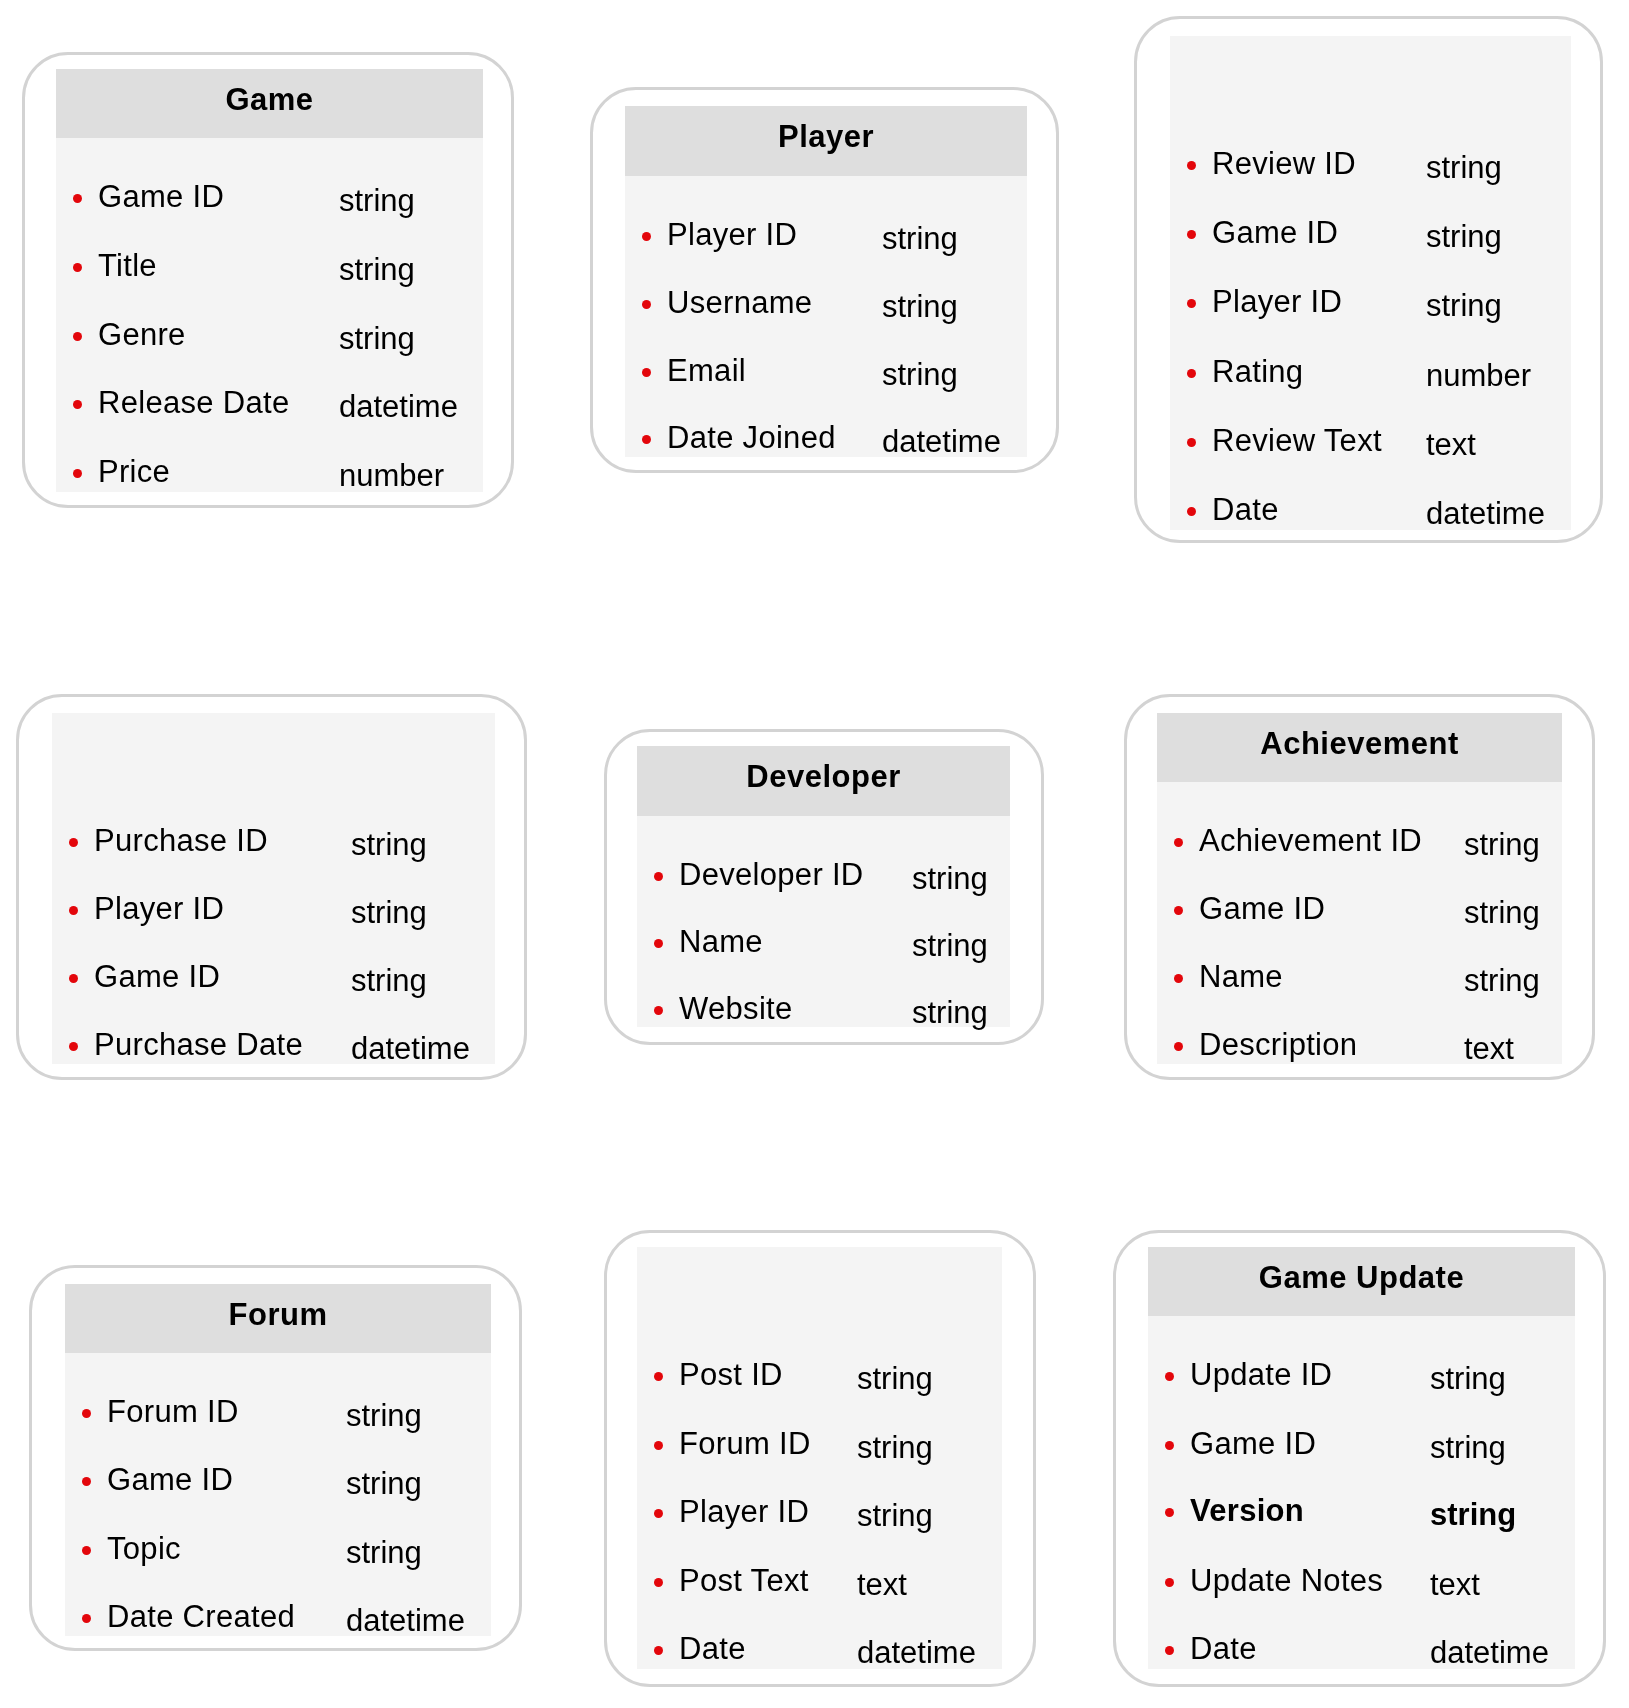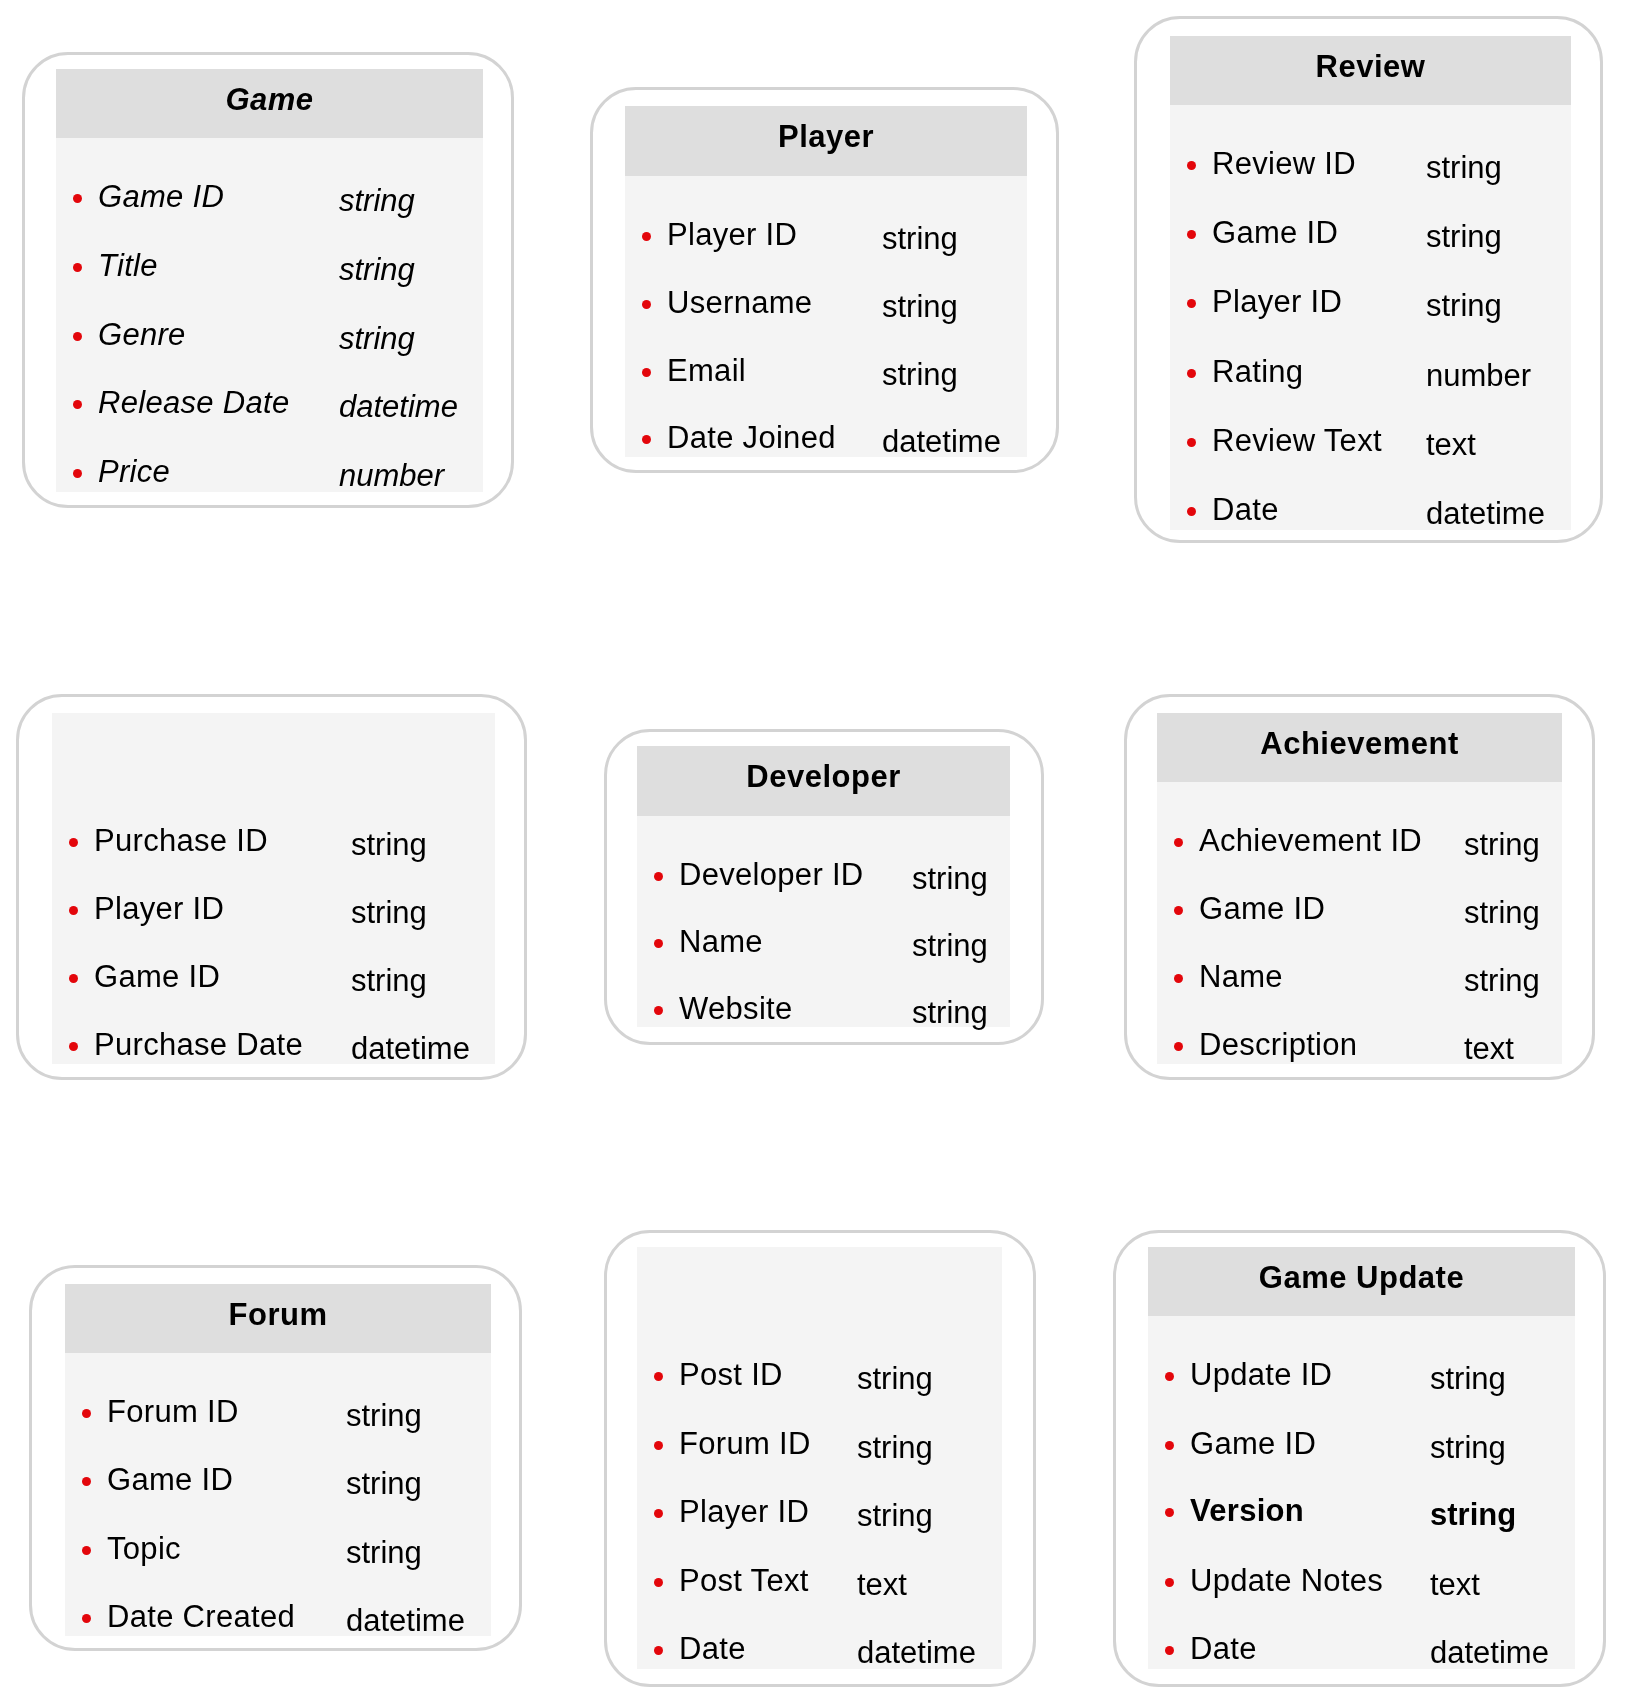--- a/index.html
+++ b/index.html
@@ -13,21 +13,21 @@
   .row .bullet { position:absolute; left:17px; top:23px; width:9px; height:9px; border-radius:50%; background:#e3060b; }
   .row .name { position:absolute; left:42px; top:8px; font-size:31px; white-space:nowrap; letter-spacing:0.3px; }
   .row .type { position:absolute; top:12px; font-size:31px; white-space:nowrap; }
 </style>
 </head>
 <body>
 
 <div id="canvas"></div>
 
 <div class="entity" style="left: 22px; top: 52px; width: 492px; height: 456px;"></div>
-<div class="table" style="left: 56px; top: 69px; width: 427px; height: 423px; font-style: italic;">
+<div class="table" style="left: 56px; top: 69px; width: 427px; height: 423px;">
     <div class="header" style="height: 69px;">
       <span>Game</span>
     </div>
     <div class="rows" style="top: 69px;">
       <div class="row" style="top: 0px; height: 68.8px;">
         <span class="bullet"></span>
         <span class="name">Game ID</span>
         <span class="type" style="left: 283px;">string</span>
       </div>
       <div class="row" style="top: 68.8px; height: 68.8px;">
@@ -75,23 +75,20 @@
       </div>
       <div class="row" style="top: 203.25px; height: 67.75px;">
         <span class="bullet"></span>
         <span class="name">Date Joined</span>
         <span class="type" style="left: 257px;">datetime</span>
       </div>
     </div>
   </div>
 <div class="entity" style="left: 1134px; top: 16px; width: 469px; height: 527px;"></div>
 <div class="table" style="left: 1170px; top: 36px; width: 401px; height: 494px;">
-    <div class="header" style="height: 69px;">
-      <span>Review</span>
-    </div>
     <div class="rows" style="top: 69px;">
       <div class="row" style="top: 0px; height: 69.1667px;">
         <span class="bullet"></span>
         <span class="name">Review ID</span>
         <span class="type" style="left: 256px;">string</span>
       </div>
       <div class="row" style="top: 69.1667px; height: 69.1667px;">
         <span class="bullet"></span>
         <span class="name">Game ID</span>
         <span class="type" style="left: 256px;">string</span>

